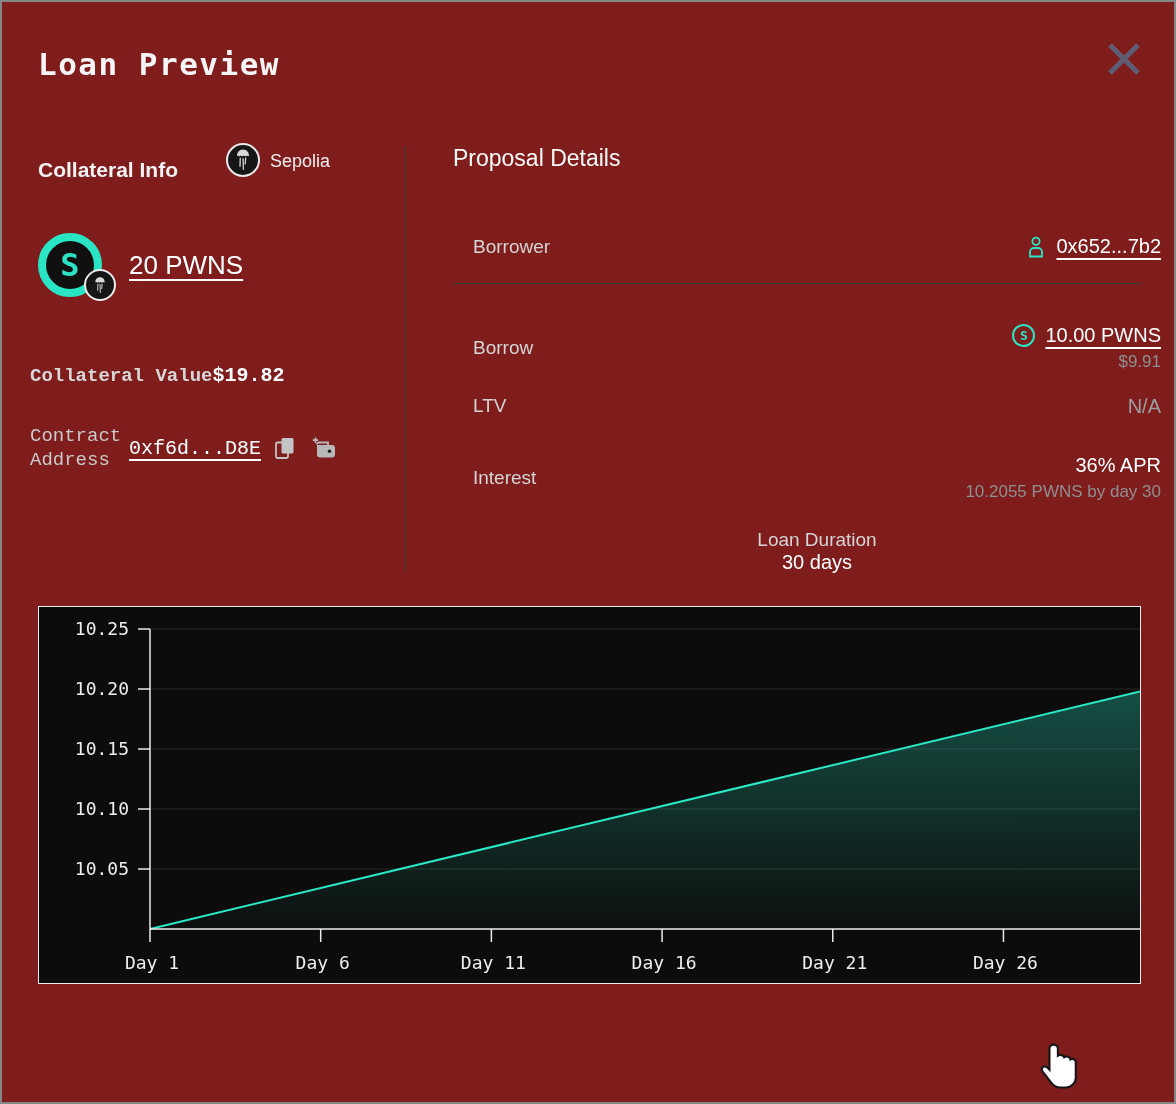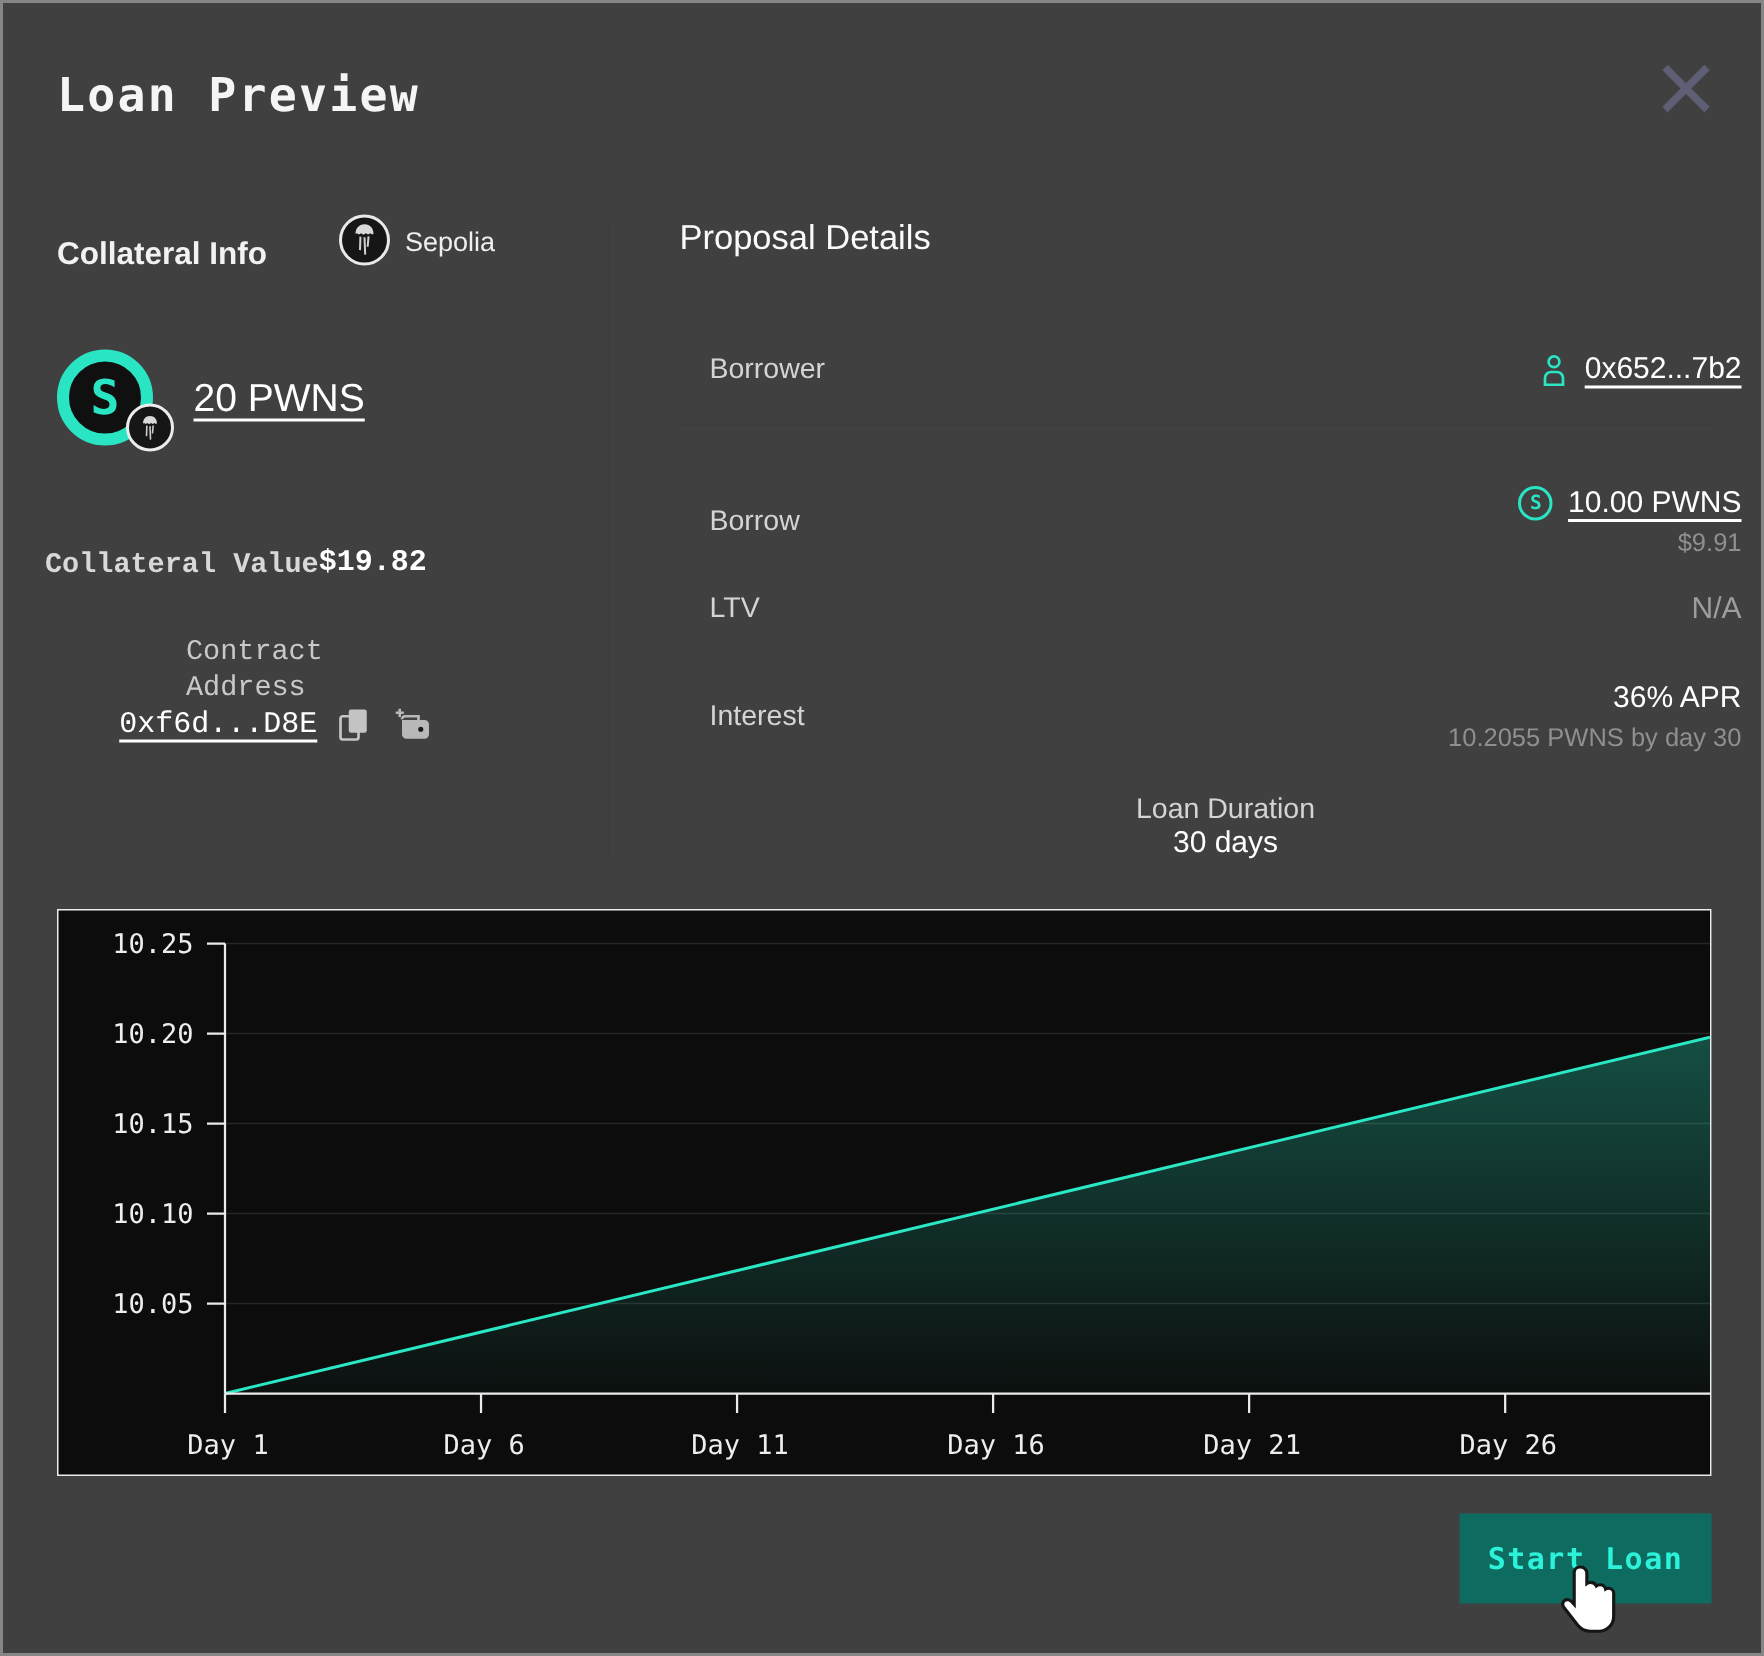--- a/index.html
+++ b/index.html
@@ -1,19 +1,19 @@
 <!DOCTYPE html>
 <html><head>
 <meta charset="utf-8">
 <style>
   html,body{margin:0;padding:0;background:#131313;}
   body{width:1176px;height:1104px;overflow:hidden;}
   .modal{
     position:relative;width:1176px;height:1104px;box-sizing:border-box;
-    background:#404040;border:2px solid #868686;
+    background:#7f1d1d;border:2px solid #868686;
     font-family:"Liberation Sans",sans-serif;color:#ffffff;
   }
   .mono{font-family:"DejaVu Sans Mono",monospace;}
   .abs{position:absolute;}
   .modal-title{left:36px;top:44px;font-size:31px;font-weight:bold;letter-spacing:1.5px;color:#f5f5f5;}
   .close-btn{left:1100px;top:36px;width:44px;height:44px;cursor:pointer;background:none;border:none;padding:0;}
   .vdivider{left:403px;top:144px;width:1px;height:426px;background:#3c3c3c;}
 
   
   .section-title-left{left:36px;top:156px;font-size:21px;font-weight:bold;color:#f2f2f2;}
@@ -22,21 +22,21 @@
   .chip-label{left:268px;top:149px;font-size:18px;color:#efefef;}
   .token-coin{left:36px;top:231px;width:64px;height:64px;border:8px solid #2AE5C3;border-radius:50%;
     box-sizing:border-box;background:#101010;display:flex;align-items:center;justify-content:center;}
   .token-coin span{font-size:32px;font-weight:bold;color:#2AE5C3;line-height:1;}
   .chain-badge{left:82px;top:267px;width:32px;height:32px;border:2px solid #ececec;border-radius:50%;
     box-sizing:border-box;background:#161616;display:flex;align-items:center;justify-content:center;overflow:hidden;}
   .token-amount{left:127px;top:248px;font-size:26px;color:#ffffff;text-decoration:underline;
     text-underline-offset:5px;text-decoration-thickness:1.5px;cursor:pointer;}
   .lrow{left:28px;width:308px;display:flex;align-items:center;font-family:Liberation Mono, monospace;}
   .lrow-value-row{top:362px;}
-  .lrow-contract{top:420px;height:52px;flex-direction:column;}
+  .lrow-contract{top:420px;height:52px;}
   .llabel-bold{font-size:19px;font-weight:bold;color:#d8d8d8;}
   .lvalue-bold{font-size:20px;font-weight:bold;color:#ffffff;}
   .llabel{font-size:19px;color:#c9c9c9;line-height:1.28;width:120px;}
   .addr-group{display:flex;align-items:center;gap:13px;}
   .addr-link{font-size:20px;color:#ffffff;text-decoration:underline;text-underline-offset:5px;
     text-decoration-thickness:1.5px;cursor:pointer;}
   .icon-btn{background:none;border:none;padding:0;cursor:pointer;display:flex;align-items:center;}
 
   
   .section-title-right{left:451px;top:143px;font-size:23px;font-weight:500;color:#fafafa;}
@@ -214,19 +214,18 @@
         <text x="454.3793103448276" y="362" text-anchor="middle" fill="#ededed" font-size="18" font-family="DejaVu Sans Mono, monospace">Day 11</text>
         <line x1="623.0689655172414" y1="322" x2="623.0689655172414" y2="335" stroke="#ebebeb" stroke-width="1.5"></line>
         <text x="625.0689655172414" y="362" text-anchor="middle" fill="#ededed" font-size="18" font-family="DejaVu Sans Mono, monospace">Day 16</text>
         <line x1="793.7586206896552" y1="322" x2="793.7586206896552" y2="335" stroke="#ebebeb" stroke-width="1.5"></line>
         <text x="795.7586206896552" y="362" text-anchor="middle" fill="#ededed" font-size="18" font-family="DejaVu Sans Mono, monospace">Day 21</text>
         <line x1="964.4482758620691" y1="322" x2="964.4482758620691" y2="335" stroke="#ebebeb" stroke-width="1.5"></line>
         <text x="966.4482758620691" y="362" text-anchor="middle" fill="#ededed" font-size="18" font-family="DejaVu Sans Mono, monospace">Day 26</text>
       </svg>
   </div>
 
-  <button class="abs start-btn">Start Loan</button>
 
   <svg class="abs cursor" width="40" height="50" viewBox="0 0 30 38">
     <path d="M10 2 C8.3 2 7 3.3 7 5 V21 L5.6 19.5 C4.5 18.3 2.6 18.2 1.7 19.4 C1 20.3 1.1 21.6 1.8 22.5 L8.6 31.3 C10.2 33.4 12.7 34.6 15.3 34.6 H19.5 C23.6 34.6 27 31.2 27 27.1 V15.5 C27 14 25.8 12.8 24.3 12.8 C23.8 12.8 23.3 12.9 22.9 13.2 C22.6 11.9 21.4 11 20 11 C19.3 11 18.7 11.2 18.2 11.6 C17.7 10.5 16.6 9.8 15.3 9.8 C14.6 9.8 13.9 10 13.4 10.4 V5 C13.4 3.3 11.7 2 10 2 Z" fill="#ffffff" stroke="#161616" stroke-width="1.6"></path>
   </svg>
 
 </div>
 
 </body></html>

